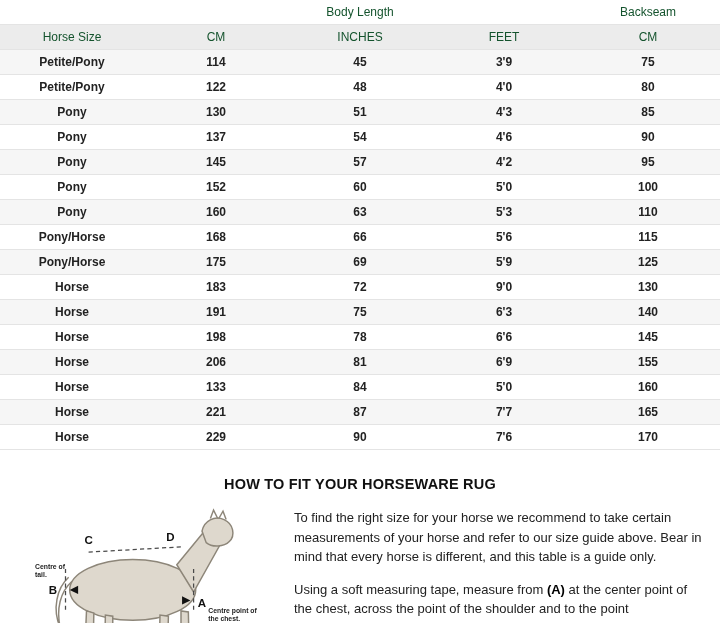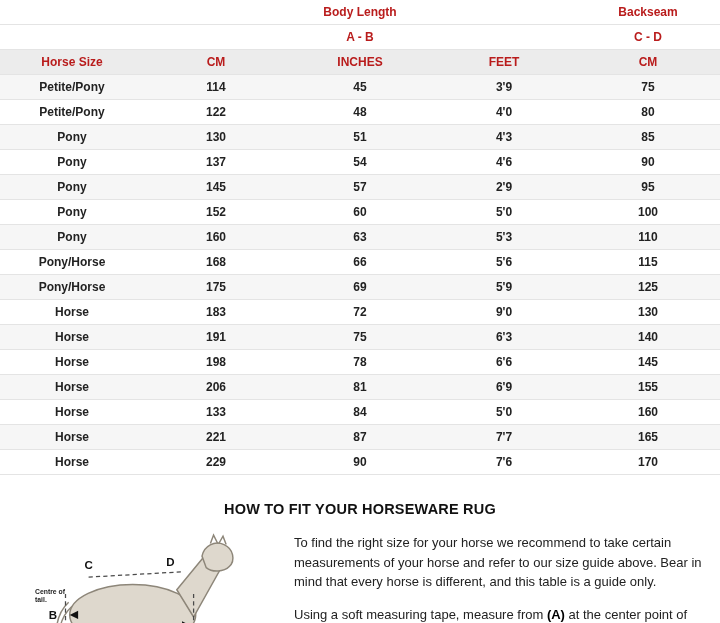--- a/index.html
+++ b/index.html
@@ -17,21 +17,21 @@
     border-collapse: collapse;
     font-size: 12px;
     table-layout: fixed;
   }
   table.size-chart th,
   table.size-chart td {
     padding: 5px 4px;
     text-align: center;
     border-bottom: 1px solid #e4e4e4;
   }
-  table.size-chart thead th { font-weight: 700; color: #b91c1c; }
+  table.size-chart thead th { font-weight: 400; color: #14532d; }
   table.size-chart .hrow3 th { background: #ececec; }
   table.size-chart tbody td { font-weight: 600; color: #222; }
   table.size-chart tbody tr.striped { background: #f6f6f6; }
 
   
   .guide { padding: 22px 0 6px; }
   .guide-heading {
     text-align: center;
     font-size: 14.5px;
     font-weight: 700;
@@ -67,25 +67,20 @@
 </head>
 <body>
 
 <table class="size-chart">
   <thead>
     <tr class="hrow1">
       <th></th>
       <th colspan="3">Body Length</th>
       <th>Backseam</th>
     </tr>
-    <tr class="hrow2">
-      <th></th>
-      <th colspan="3">A - B</th>
-      <th>C - D</th>
-    </tr>
     <tr class="hrow3">
       <th>Horse Size</th>
       <th>CM</th>
       <th>INCHES</th>
       <th>FEET</th>
       <th>CM</th>
     </tr>
   </thead>
   <tbody>
       <tr class="striped">
@@ -113,21 +108,21 @@
         <td>Pony</td>
         <td>137</td>
         <td>54</td>
         <td>4'6</td>
         <td>90</td>
       </tr>
       <tr class="striped">
         <td>Pony</td>
         <td>145</td>
         <td>57</td>
-        <td>2'9</td>
+        <td>4'2</td>
         <td>95</td>
       </tr>
       <tr>
         <td>Pony</td>
         <td>152</td>
         <td>60</td>
         <td>5'0</td>
         <td>100</td>
       </tr>
       <tr class="striped">

